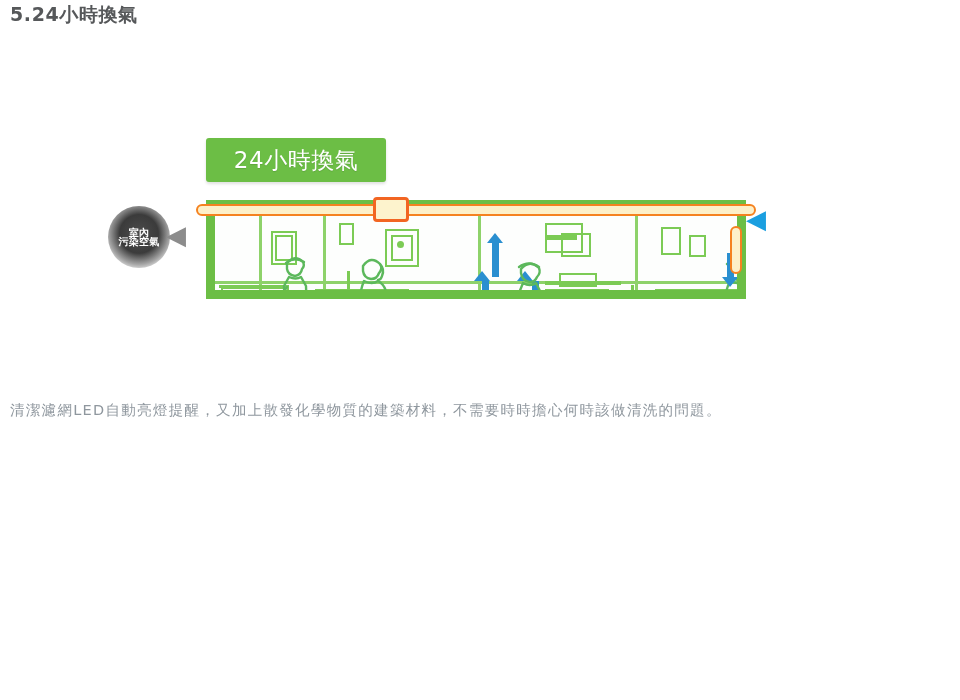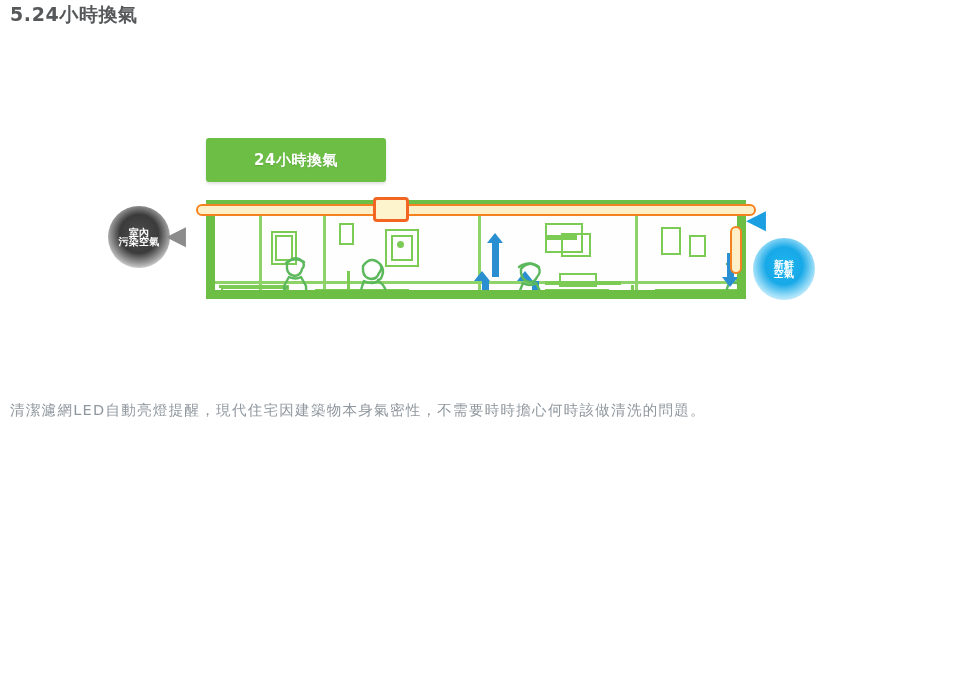--- a/index.html
+++ b/index.html
@@ -61,22 +61,22 @@
     height: 44px;
     background: #6cbe45;
     border-radius: 3px;
     box-shadow: 0 2px 3px rgba(0,0,0,0.12);
     display: flex;
     align-items: center;
     justify-content: center;
   }
   .banner-text {
     color: #ffffff;
-    font-size: 15px;
-    font-weight: bold;
+    font-size: 23px;
+    font-weight: normal;
     letter-spacing: 0.5px;
     white-space: nowrap;
     text-shadow: 0 1px 1px rgba(0,0,0,0.12);
   }
 
   
   .house {
     position: absolute;
     left: 98px;
     top: 62px;
@@ -271,26 +271,20 @@
   </div>
 
   <div class="badge badge-dark">
     <div>
       <div class="badge-label">室內</div>
       <div class="badge-label">污染空氣</div>
     </div>
   </div>
   <div class="ext-arrow gray">◀</div>
 
-  <div class="badge badge-blue">
-    <div>
-      <div class="badge-label">新鮮</div>
-      <div class="badge-label">空氣</div>
-    </div>
-  </div>
   <div class="ext-arrow blue">◀</div>
 
   <div class="house">
     <div class="house-inner">
 
       <div class="wall w1"></div>
       <div class="wall w2"></div>
       <div class="wall w3"></div>
       <div class="wall w4"></div>
       <div class="floor"></div>
@@ -415,14 +409,14 @@
       <div class="tip tip-left" style="left:436px;top:103px;"></div>
     </div>
   </div>
 
   <div class="duct"></div>
   <div class="vent-box"></div>
   <div class="intake"></div>
 </div>
 
 <div class="section" id="section-6">
-  <p class="sec-body">清潔濾網LED自動亮燈提醒，現代住宅因建築物本身氣密性，不需要時時擔心何時該做清洗的問題。</p>
+  <p class="sec-body">清潔濾網LED自動亮燈提醒，又加上散發化學物質的建築材料，不需要時時擔心何時該做清洗的問題。</p>
 </div>
 
 </body></html>

